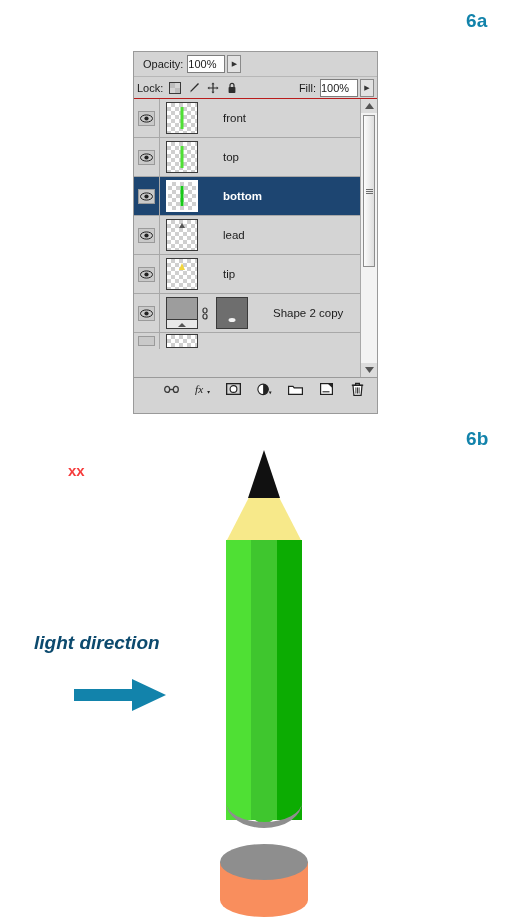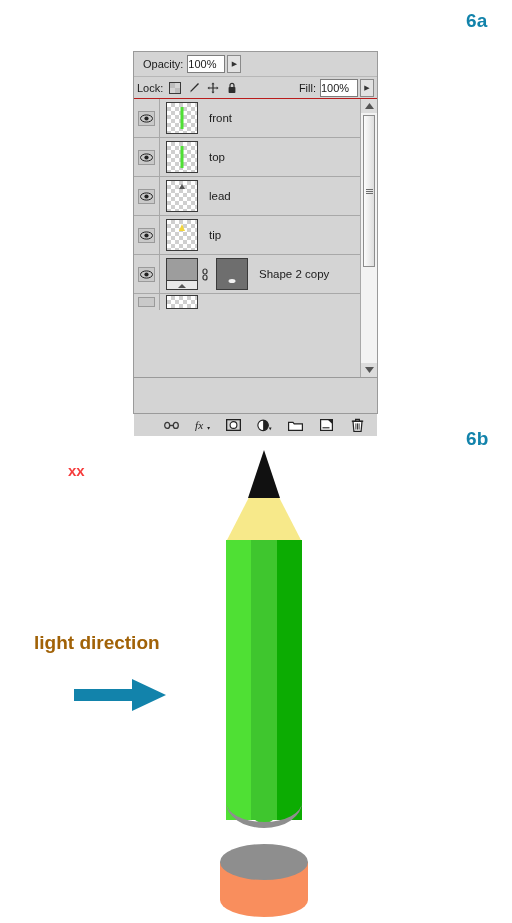--- a/index.html
+++ b/index.html
@@ -75,21 +75,21 @@
   .layer-row.selected .thumb{border:2px solid #ffffff;}
   .thumb .strip{position:absolute;left:50%;transform:translateX(-50%);width:3px;top:4px;bottom:4px;}
   .thumb .tipmark{position:absolute;left:50%;transform:translateX(-50%);top:5px;
     width:0;height:0;border-left:3px solid transparent;border-right:3px solid transparent;}
   .thumb.solid{background-image:none;}
   .mask-thumb{width:32px;height:32px;margin-left:4px;border:1px solid #3a3a3a;box-sizing:border-box;
     background:#6e6e6e;position:relative;}
   .mask-thumb .dot{position:absolute;left:50%;top:72%;transform:translate(-50%,-50%);
     width:7px;height:4px;border-radius:50%;background:#f2f2f2;}
   .link-ico{width:10px;margin:0 2px;display:flex;align-items:center;justify-content:center;}
-  .layer-name{margin-left:11px;font-size:11.5px;color:#1b1b1b;}
+  .layer-name{margin-left:25px;font-size:11.5px;color:#1b1b1b;}
   .shape-thumb{position:relative;background:#9d9d9d;}
   .shape-thumb .band{position:absolute;left:0;right:0;bottom:0;height:8px;background:#e8e8e8;
     border-top:1px solid #3a3a3a;}
   .shape-thumb .band:after{content:"";position:absolute;left:50%;bottom:1px;transform:translateX(-50%);
     width:0;height:0;border-left:4px solid transparent;border-right:4px solid transparent;
     border-bottom:4px solid #555;}
   .partial-row{height:16px;border-bottom:none;}
   .partial-row .thumb{height:14px;margin-top:0;}
   .partial-row .eye-box{height:10px;}
 
@@ -100,29 +100,29 @@
     justify-content:center;box-sizing:border-box;}
   #sb-track{position:absolute;top:14px;bottom:14px;left:0;right:0;background:#f3f3f3;}
   #sb-thumb{position:absolute;top:2px;left:2px;width:12px;height:152px;
     background:linear-gradient(to right,#fcfcfc,#dedede);border:1px solid #8d8d8d;
     box-sizing:border-box;display:flex;align-items:center;justify-content:center;}
   .grip{width:7px;height:1px;background:#6c6c6c;margin:1px 0;}
 
   
   #panel-toolbar{
     height:22px;display:flex;align-items:center;justify-content:center;gap:16px;
-    background:#d4d4d4;padding-left:18px;box-sizing:border-box;margin-top:36px;
+    background:#d4d4d4;padding-left:18px;box-sizing:border-box;
   }
   .tb-ico{width:15px;height:15px;display:flex;align-items:center;justify-content:center;}
 
   
   #pencil-figure{position:absolute;left:8px;top:430px;width:512px;height:493px;}
   #xx-note{position:absolute;left:60px;top:32px;color:#f63d3d;font-size:15px;font-weight:bold;}
-  #light-direction-label{position:absolute;left:26px;top:202px;color:#a16207;
-    font-size:19px;font-weight:600;}
+  #light-direction-label{position:absolute;left:26px;top:202px;color:#0c4a6e;
+    font-size:19px;font-weight:600;font-style:italic;}
   #light-arrow{position:absolute;left:66px;top:248px;}
   .svg-stage{position:absolute;left:0;top:0;}
 </style>
 </head>
 <body>
 
 <div class="fig-label" id="label-6a">6a</div>
 
 <div id="layers-panel">
 
@@ -187,20 +187,34 @@
                 <circle cx="6.5" cy="4.5" r="2.1" fill="#222"></circle>
               </svg>
           </div>
         </div>
         <div class="thumb">
           <div class="strip" style="background:#4fe034"></div>
         </div>
         <span class="layer-name">top</span>
       </div>
 
+      <div class="layer-row selected">
+        <div class="eye-cell">
+          <div class="eye-box">
+            <svg width="13" height="9" viewBox="0 0 13 9">
+                <ellipse cx="6.5" cy="4.5" rx="6" ry="3.6" fill="none" stroke="#222" stroke-width="1"></ellipse>
+                <circle cx="6.5" cy="4.5" r="2.1" fill="#222"></circle>
+              </svg>
+          </div>
+        </div>
+        <div class="thumb">
+          <div class="strip" style="background:#16c916"></div>
+        </div>
+        <span class="layer-name">bottom</span>
+      </div>
 
       <div class="layer-row">
         <div class="eye-cell">
           <div class="eye-box">
             <svg width="13" height="9" viewBox="0 0 13 9">
                 <ellipse cx="6.5" cy="4.5" rx="6" ry="3.6" fill="none" stroke="#222" stroke-width="1"></ellipse>
                 <circle cx="6.5" cy="4.5" r="2.1" fill="#222"></circle>
               </svg>
           </div>
         </div>

